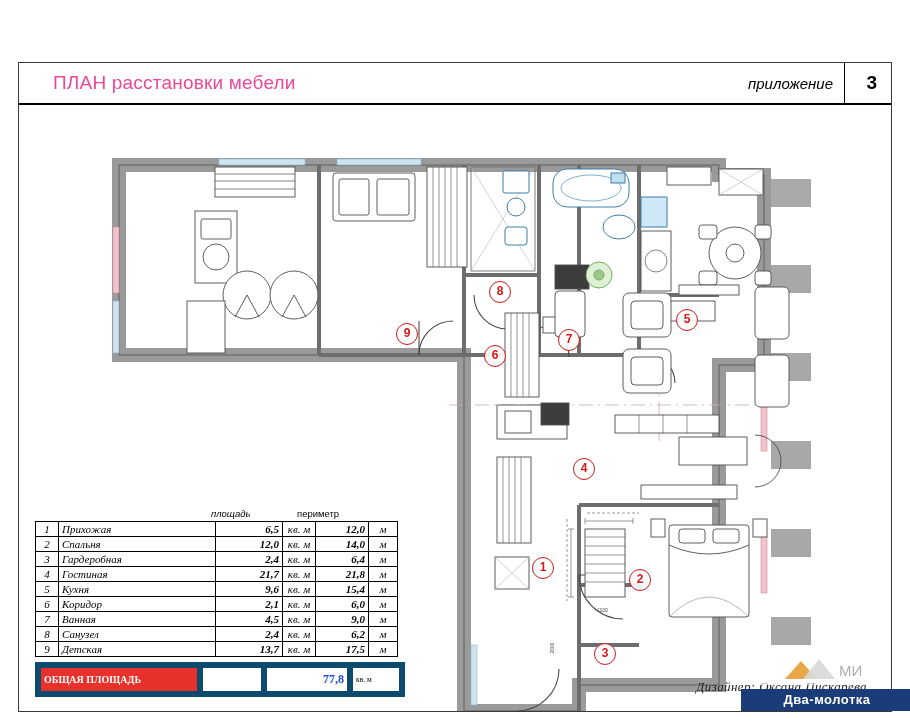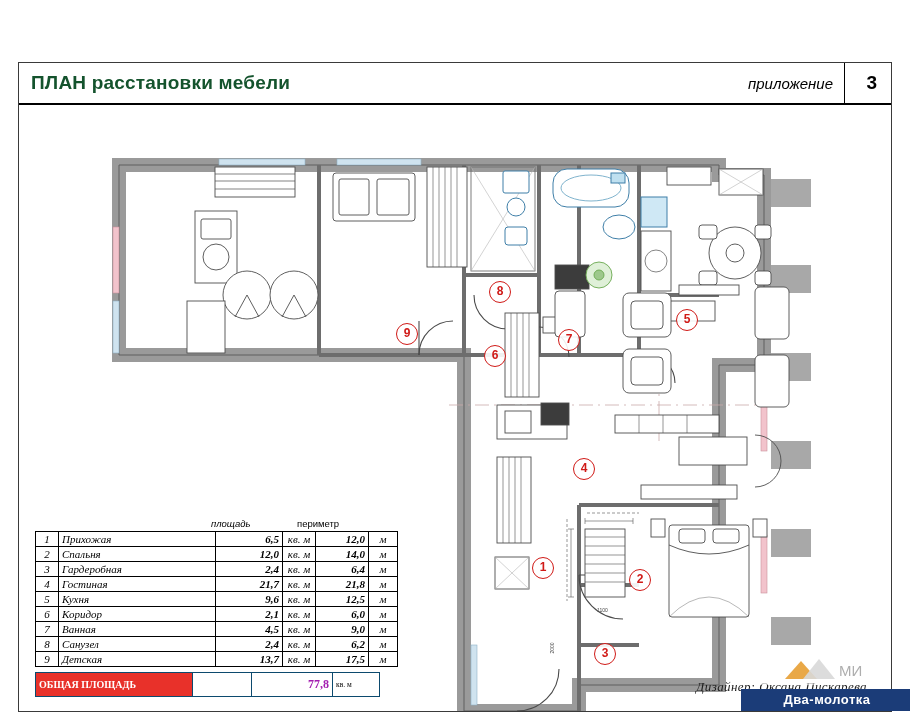--- a/index.html
+++ b/index.html
@@ -18,22 +18,22 @@
     background:#ffffff;
     box-sizing:border-box;
   }
   
   #titlebar{
     position:absolute;left:0;top:0;width:100%;height:42px;
     box-sizing:border-box;
     border-bottom:2px solid #000;
   }
   #title{
-    position:absolute;left:12px;top:9px;
-    font-size:19px;font-weight:bold;color:#14532d;
+    position:absolute;left:34px;top:9px;
+    font-size:19px;font-weight:normal;color:#ec4899;
     letter-spacing:.2px;
     white-space:nowrap;
   }
   #appendix-label{
     position:absolute;right:58px;top:12px;
     font-size:15px;font-style:italic;color:#000;
     white-space:nowrap;
   }
   #appendix-sep{
     position:absolute;right:46px;top:0;width:1px;height:42px;background:#000;
@@ -84,26 +84,26 @@
   td.c-unit{width:26px;text-align:center;font-size:7.5px;font-style:normal;}
   td.c-per{width:46px;text-align:right;font-weight:bold;font-style:normal;}
   td.c-unit2{width:22px;text-align:center;font-size:7.5px;font-style:normal;}
   #total{
     margin-top:5px;
     width:342px;
     border-collapse:collapse;
     table-layout:fixed;
   }
   #total td{
-    border:1px solid #0c4a6e;height:15px;line-height:15px;padding:4px 3px;font-size:10.5px;
+    border:6px solid #0c4a6e;height:15px;line-height:15px;padding:4px 3px;font-size:10.5px;
     white-space:nowrap;overflow:hidden;
   }
   #total td.t-label{width:150px;background:#e8312a;color:#fff;font-weight:bold;font-size:10px;}
   #total td.t-blank{width:52px;border-left:none;border-right:none;background:#fff;}
-  #total td.t-val{width:74px;text-align:right;color:#a21caf;font-weight:bold;font-size:12px;}
+  #total td.t-val{width:74px;text-align:right;color:#1d4ed8;font-weight:bold;font-size:12px;}
   #total td.t-unit{width:40px;text-align:left;font-size:7.5px;border-left:none;}
   
   #signature{
     position:absolute;right:24px;bottom:16px;
     font-family:"Liberation Serif", serif;
     font-style:italic;
     font-size:13px;
     color:#1d1d1d;
     z-index:40;
     letter-spacing:.4px;
@@ -421,21 +421,21 @@
           <td class="c-area">21,7</td>
           <td class="c-unit">кв. м</td>
           <td class="c-per">21,8</td>
           <td class="c-unit2">м</td>
         </tr>
         <tr>
           <td class="c-num">5</td>
           <td class="c-name">Кухня</td>
           <td class="c-area">9,6</td>
           <td class="c-unit">кв. м</td>
-          <td class="c-per">12,5</td>
+          <td class="c-per">15,4</td>
           <td class="c-unit2">м</td>
         </tr>
         <tr>
           <td class="c-num">6</td>
           <td class="c-name">Коридор</td>
           <td class="c-area">2,1</td>
           <td class="c-unit">кв. м</td>
           <td class="c-per">6,0</td>
           <td class="c-unit2">м</td>
         </tr>

